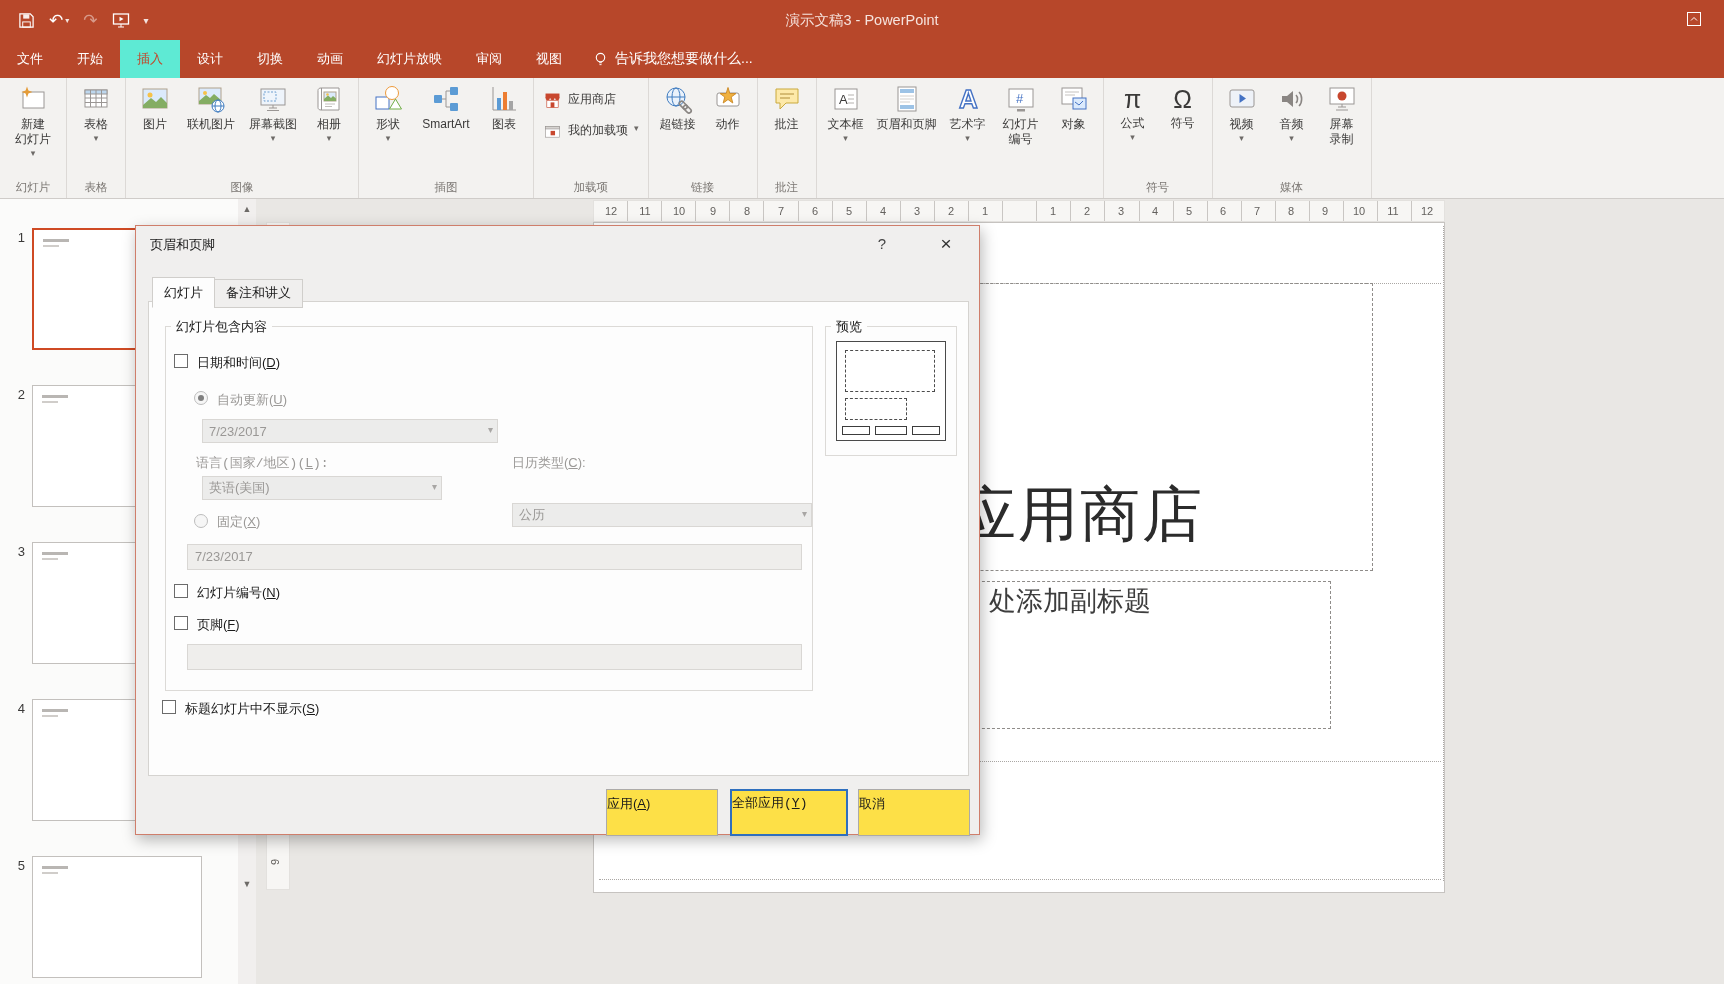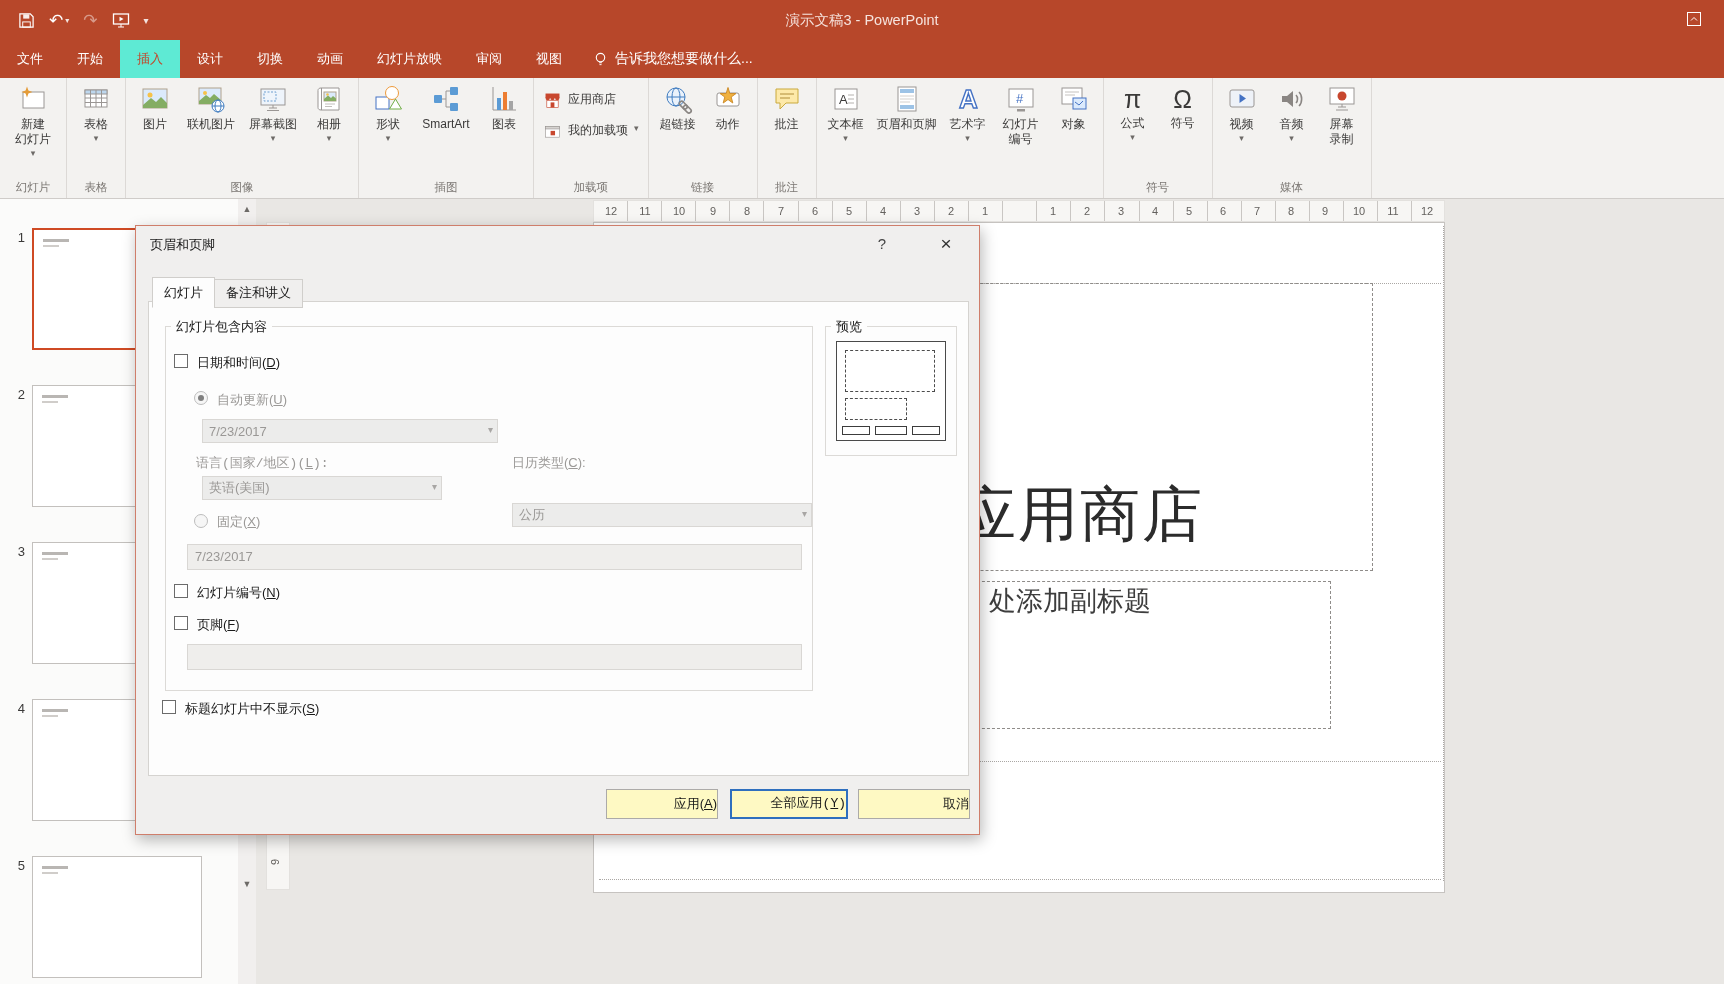--- a/index.html
+++ b/index.html
@@ -81,21 +81,21 @@
   .pv-f { position:absolute; top:84px; height:9px; border:1px solid #3c3c3c; }
   .cb { position:absolute; width:14px; height:14px; border:1px solid #6b6b6b; background:#fff; cursor:default; }
   .radio { position:absolute; width:14px; height:14px; border:1px solid #bdbdbd; border-radius:50%; background:#f6f6f6; cursor:default; }
   .radio.sel::after { content:""; position:absolute; left:3px; top:3px; width:6px; height:6px; border-radius:50%; background:#7f7f7f; }
   .flabel { position:absolute; white-space:nowrap; cursor:default; }
   .dis { color:#9b9997; }
   .ak { text-decoration:underline; }
   .combo { position:absolute; height:24px; background:#ececeb; border:1px solid #d9d7d4; color:#9a9896; display:flex; align-items:center; padding:0 6px; cursor:default; }
   .combo .carr { position:absolute; right:4px; top:4px; font-size:10px; color:#a8a6a4; }
   .tbx { position:absolute; height:26px; background:#efeeec; border:1px solid #d9d7d4; color:#9a9896; line-height:24px; padding:0 7px; cursor:default; }
-  .dbtn { position:absolute; top:563px; width:112px; height:30px; background:#fef9c3; border:1px solid #acaaa8; text-align:right; line-height:28px; cursor:default; }
+  .dbtn { position:absolute; top:563px; width:112px; height:47px; background:#fde047; border:1px solid #acaaa8; text-align:left; line-height:28px; cursor:default; }
   .dbtn.def { border:2px solid #2f6fbe; line-height:26px;font-family:Liberation Mono, monospace; }
 
   svg { overflow:visible; }
   text { font-family:"Liberation Sans","DejaVu Sans",sans-serif; }
 </style>
 </head>
 <body>
 
 <div class="app">
 

